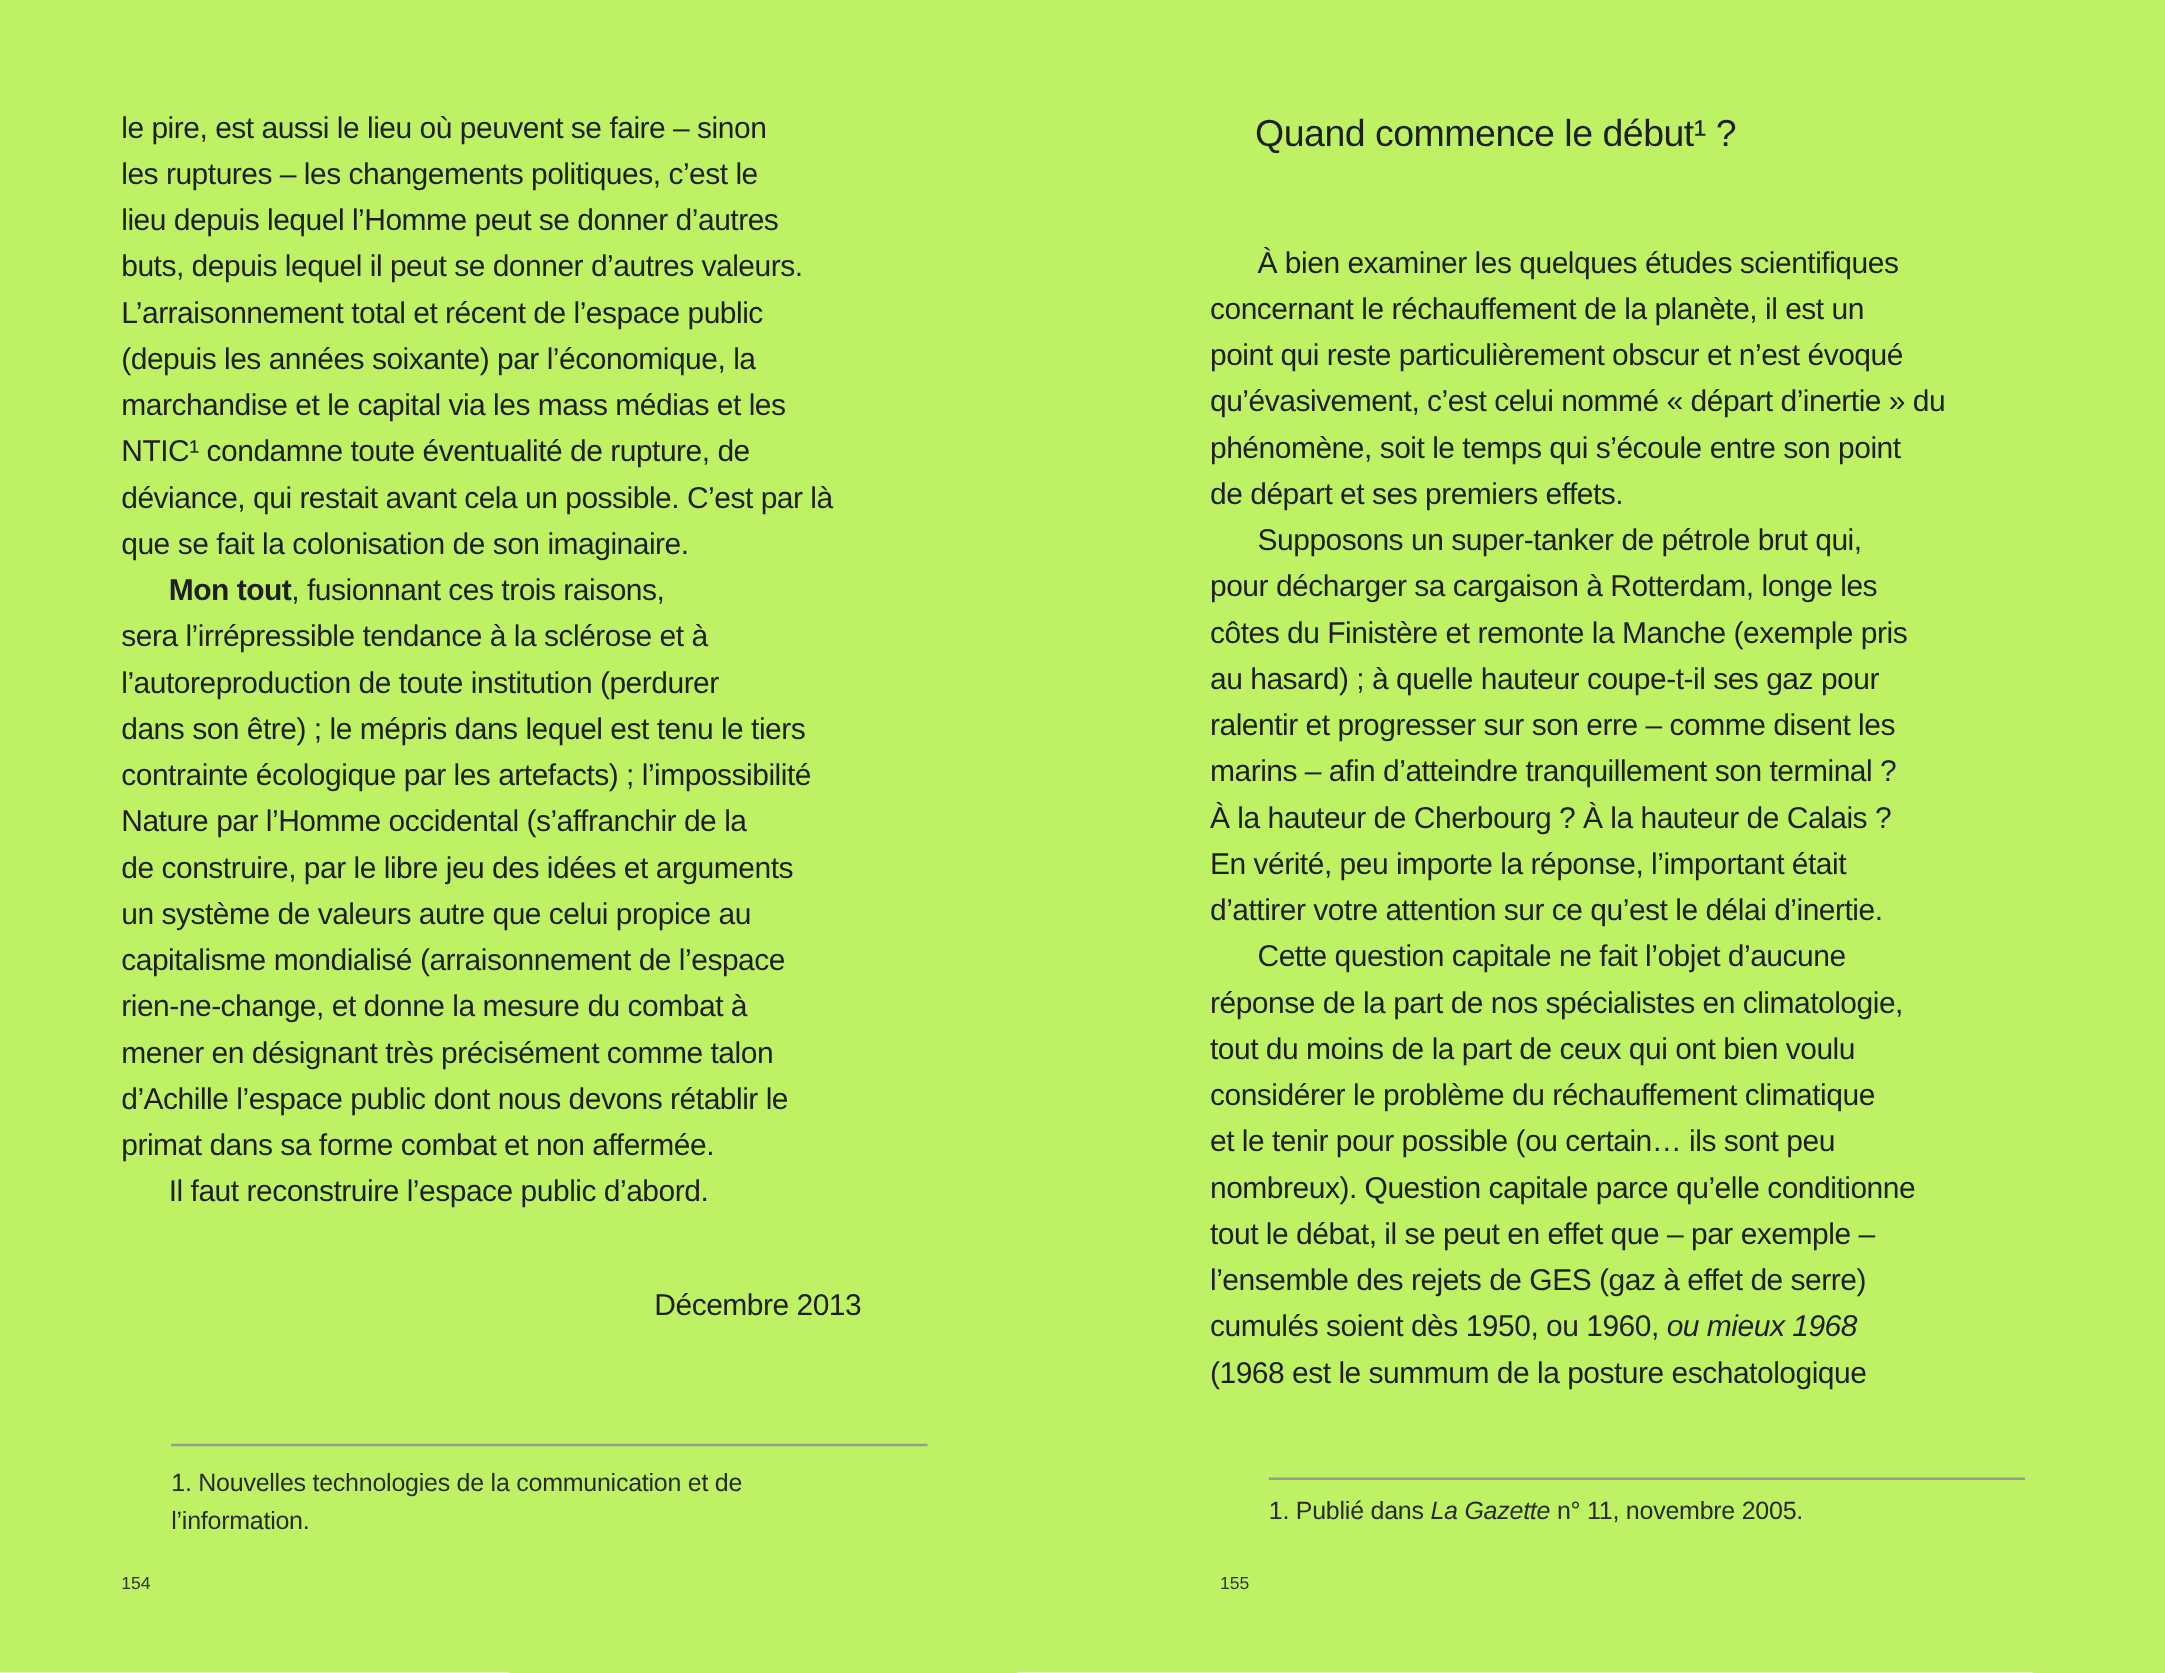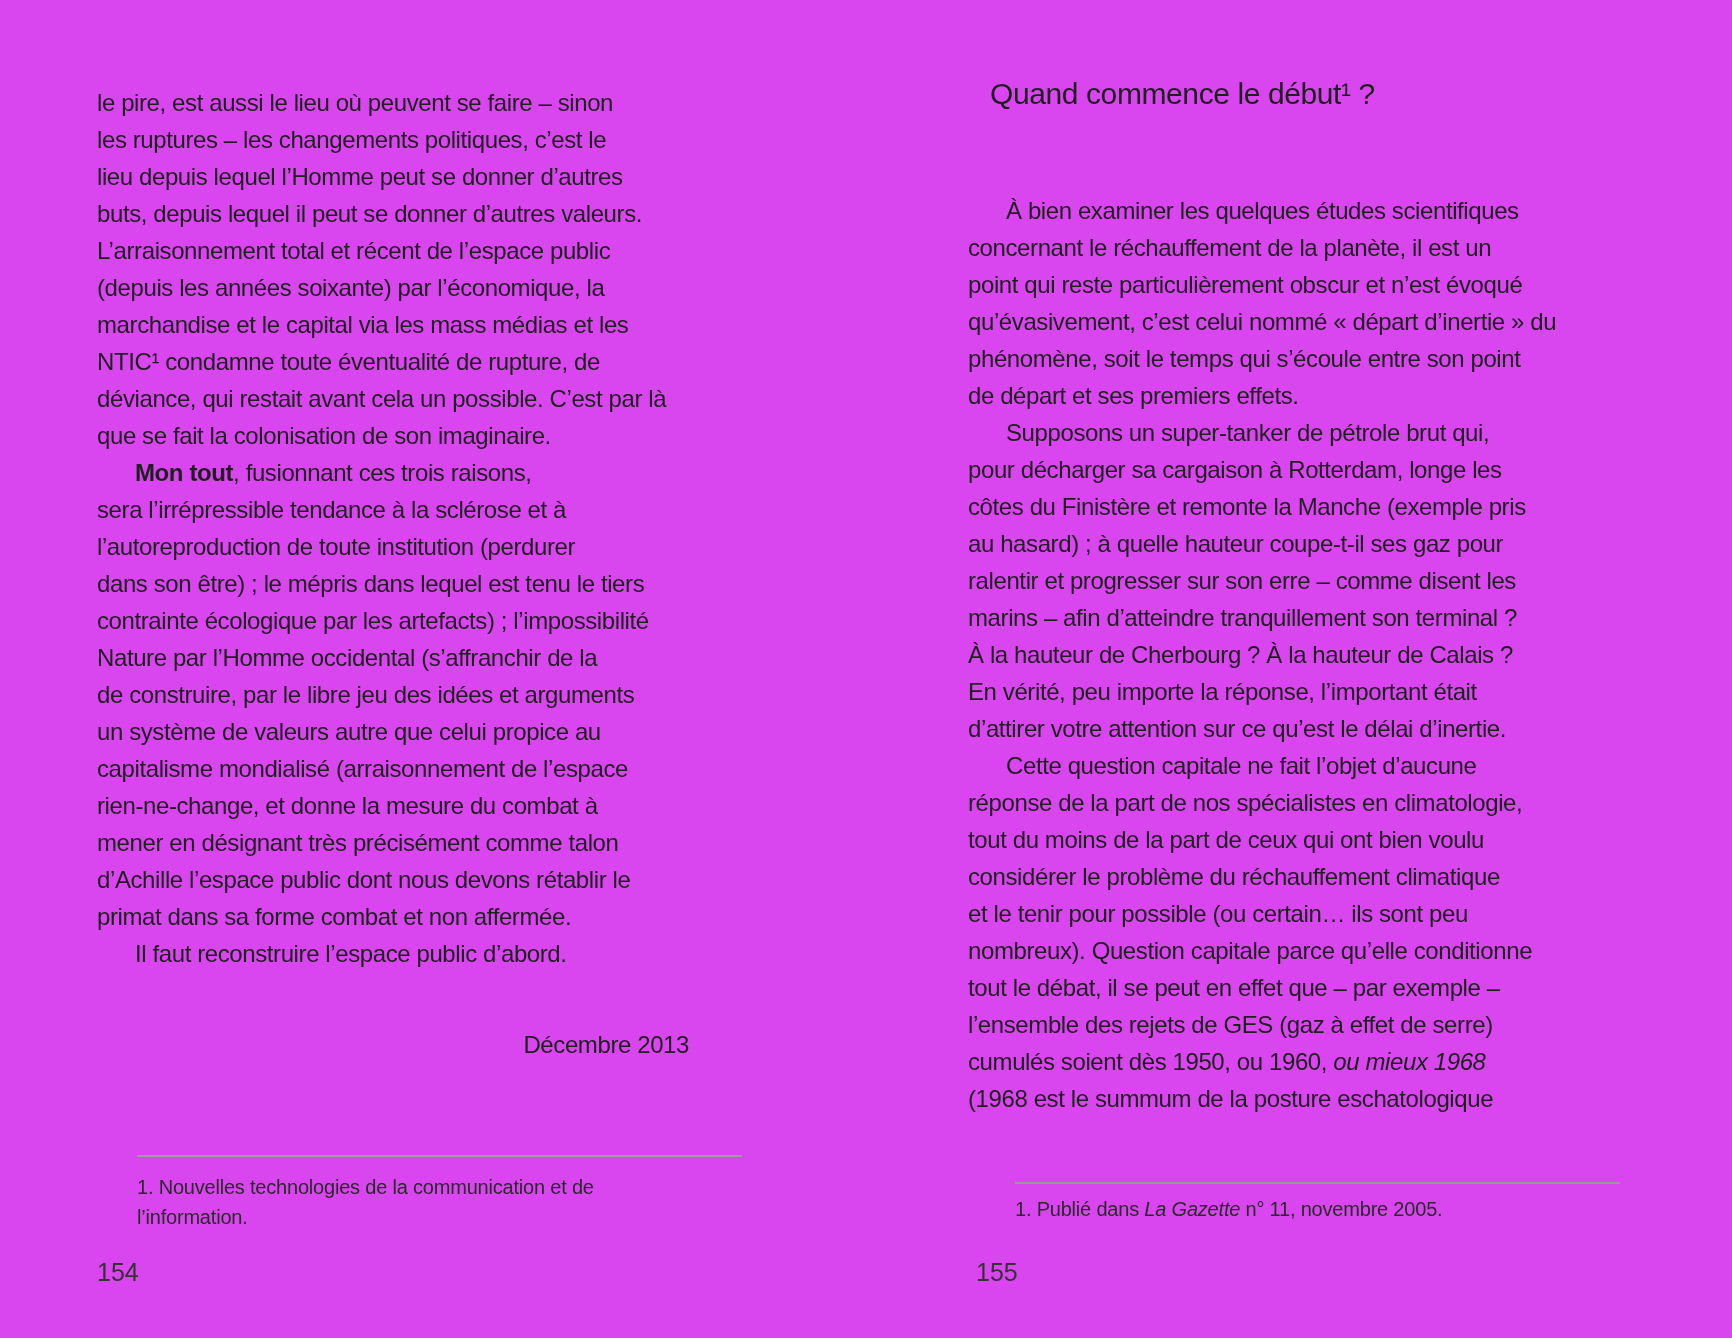--- a/index.html
+++ b/index.html
@@ -4,21 +4,21 @@
 <style>
   html, body {
     margin: 0;
     padding: 0;
     background: #ffffff;
   }
   .sheet {
     position: relative;
     width: 1732px;
     height: 1338px;
-    background: #d946ef;
+    background: #bef264;
     overflow: hidden;
     font-family: "Liberation Sans", sans-serif;
     color: #1f1f1f;
   }
   .body-col {
     position: absolute;
     font-size: 24px;
     font-weight: 300;
     letter-spacing: -0.4px;
     line-height: 37px;
@@ -26,21 +26,21 @@
     color: #1f1f1f;
   }
   .line { height: 37px; }
   .line.indent { padding-left: 38px; }
   .bold { font-weight: 700; }
   .italic { font-style: italic; }
   .chapter-title {
     position: absolute;
     top: 74px;
     left: 990px;
-    margin: 0;
+    margin: 14px;
     font-size: 30px;
     font-weight: 300;
     letter-spacing: -0.4px;
     line-height: 40px;
     white-space: nowrap;
     color: #1f1f1f;
   }
   .dateline {
     position: absolute;
     top: 1026px;
@@ -69,21 +69,21 @@
     width: 100%;
     height: 0;
   }
   .fn-left { top: 1155px; left: 137px; }
   .fn-left .fn-text { margin-top: 15px; }
   .fn-right { top: 1182px; left: 1015px; }
   .fn-right .fn-text { margin-top: 10px; }
   .pagenum {
     position: absolute;
     top: 1258px;
-    font-size: 25px;
+    font-size: 14px;
     font-weight: 300;
     color: #333333;
   }
   .pn-left { left: 97px; }
   .pn-right { left: 976px; }
   #left-body { top: 84px; left: 97px; width: 592px; }
   #right-body { top: 192px; left: 968px; width: 560px; }
 </style>
 </head>
 <body>

